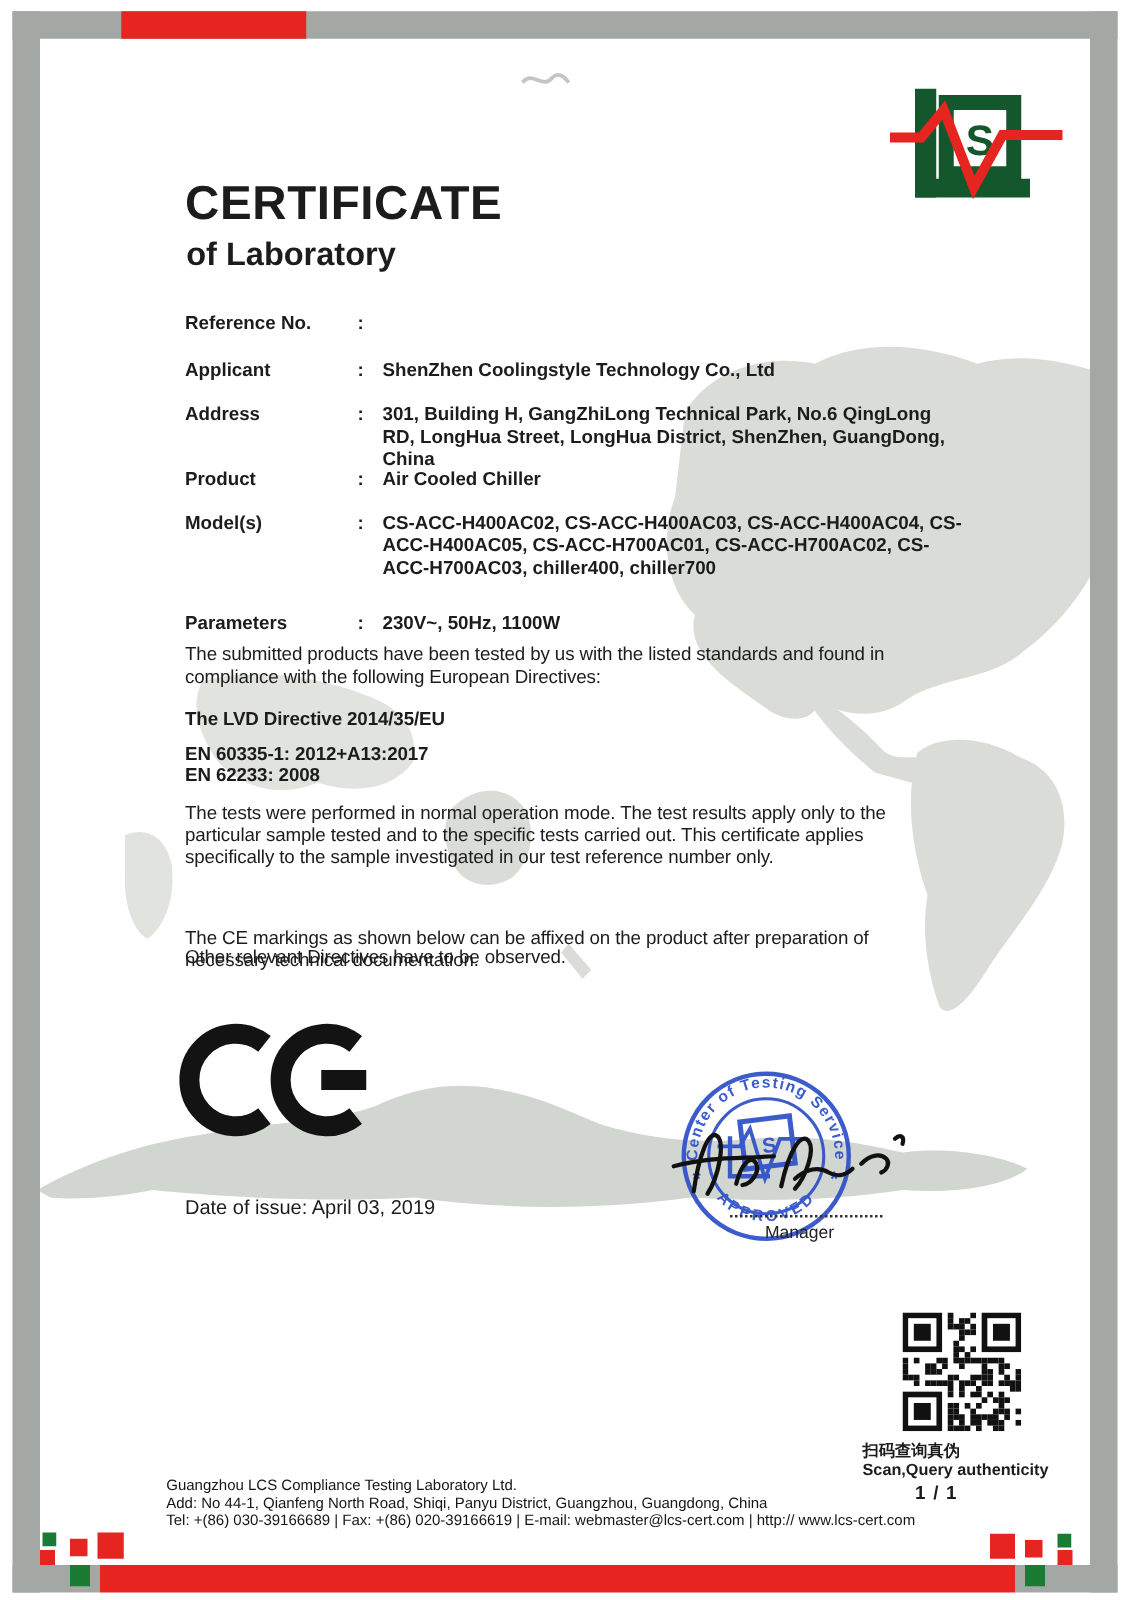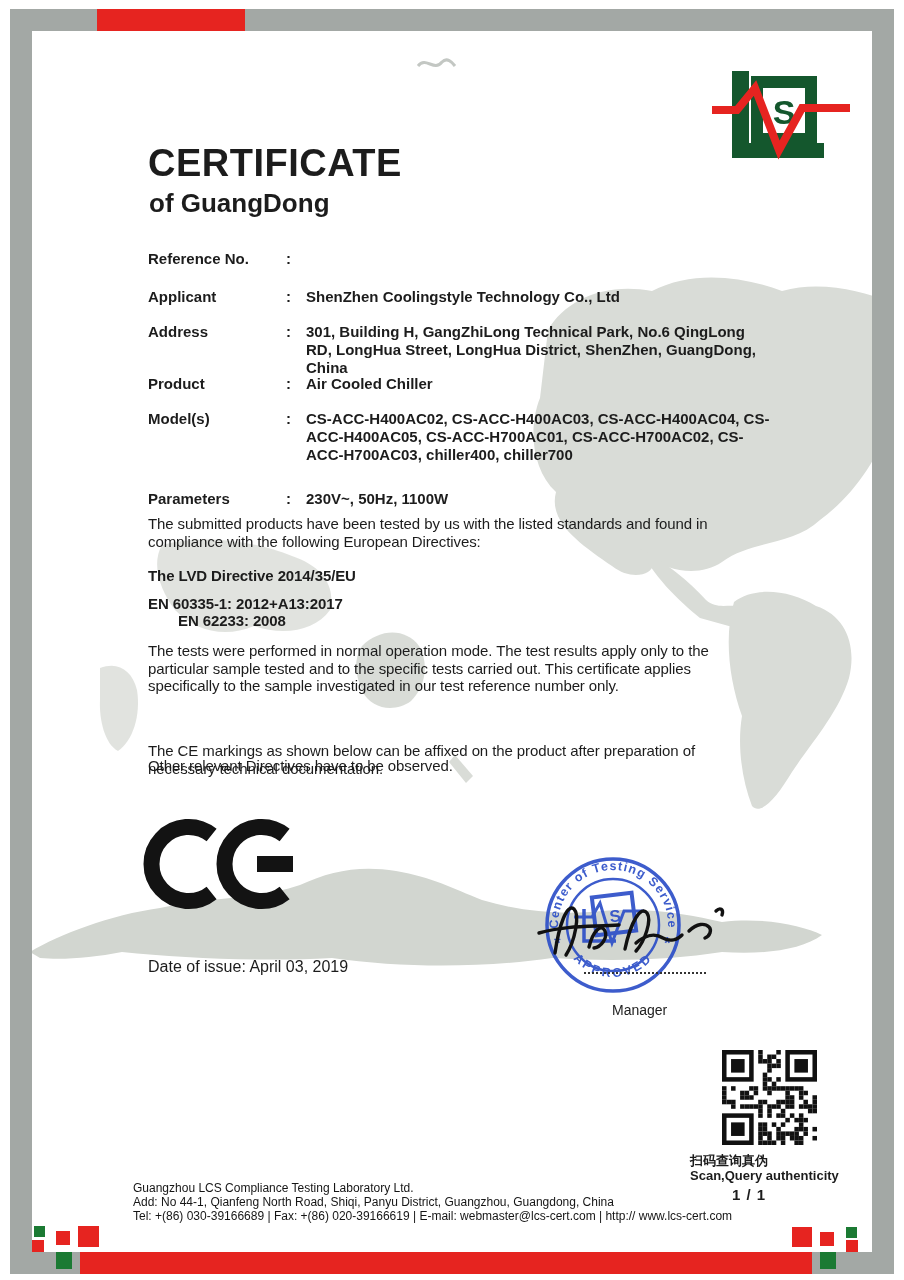--- a/index.html
+++ b/index.html
@@ -23,21 +23,21 @@
   .fieldrow{left:148px;width:640px;display:flex;font-size:15px;font-weight:bold;line-height:18px;}
   .fieldrow .lbl{width:138px;flex:none;}
   .fieldrow .col{width:20px;flex:none;}
   .fieldrow .val{width:468px;}
   .para{left:148px;width:592px;font-size:15px;line-height:17.5px;letter-spacing:-.1px;}
   .bold{font-weight:bold;}
   .date{left:148px;top:958px;font-size:16px;font-weight:normal;}
   .footline{left:133px;font-size:12px;line-height:14px;color:#151515;margin-top:28px;}
   .qrcap{width:160px;text-align:left;font-size:13px;font-weight:bold;}
   .pagenum{left:732px;top:1186px;font-size:15px;font-weight:bold;letter-spacing:1px;}
-  .mgr{left:612px;top:1002px;font-size:14px;color:#222;z-index:5;}
+  .mgr{left:612px;top:977px;font-size:14px;color:#222;z-index:5;}
   .dotline{left:584px;top:972px;width:122px;border-top:2px dotted #333;z-index:5;}
   svg text{font-family:"Liberation Sans","DejaVu Sans",sans-serif;}
 </style>
 </head>
 <body>
 
 <svg id="worldmap" width="904" height="1280" viewBox="0 0 904 1280">
   <g fill="#d9dcd7">
 
     <path d="M548,330 C565,300 605,282 652,291 C692,270 742,276 782,291 C822,280 862,292 889,301 L890,420 C878,462 850,498 820,520 C792,546 752,540 722,562 C700,577 668,572 648,556 C664,570 636,585 612,566 C580,544 548,522 556,492 C532,470 528,428 540,398 Z"></path>
@@ -83,21 +83,21 @@
 <svg class="content" style="left:712px;top:66px;" width="150" height="120" viewBox="0 0 150 120">
   <rect x="20" y="5" width="17" height="87" fill="#14572d"></rect>
   <rect x="20" y="77" width="92" height="15" fill="#14572d"></rect>
   <rect x="39" y="10" width="66" height="69" fill="#14572d"></rect>
   <rect x="51" y="22" width="42" height="45" fill="#ffffff"></rect>
   <text x="72" y="58" text-anchor="middle" font-size="34" font-weight="bold" fill="#14572d">S</text>
   <polyline points="0,44 25,44 43,22 67,84 90,42 138,42" fill="none" stroke="#e62420" stroke-width="8"></polyline>
 </svg>
 
 <div class="content title1">CERTIFICATE</div>
-<div class="content title2">of GuangDong</div>
+<div class="content title2">of Laboratory</div>
 
 <div class="content fieldrow" style="top:250px;">
   <span class="lbl">Reference No.</span>
     <span class="col">:</span>
 </div>
 <div class="content fieldrow" style="top:288px;">
   <span class="lbl">Applicant</span>
     <span class="col">:</span>
     <span class="val">ShenZhen Coolingstyle Technology Co., Ltd</span>
 </div>
@@ -118,21 +118,21 @@
 </div>
 <div class="content fieldrow" style="top:490px;">
   <span class="lbl">Parameters</span>
     <span class="col">:</span>
     <span class="val">230V~, 50Hz, 1100W</span>
 </div>
 
 <div class="content para" style="top:515px;">The submitted products have been tested by us with the listed standards and found in compliance with the following European Directives:</div>
 <div class="content para bold" style="top:567px;">The LVD Directive 2014/35/EU</div>
 <div class="content para bold" style="top:595px;">EN 60335-1: 2012+A13:2017</div>
-<div class="content para bold" style="top:612px;margin-left:30px;">EN 62233: 2008</div>
+<div class="content para bold" style="top:612px;">EN 62233: 2008</div>
 <div class="content para" style="top:642px;">The tests were performed in normal operation mode. The test results apply only to the particular sample tested and to the specific tests carried out. This certificate applies specifically to the sample investigated in our test reference number only.</div>
 <div class="content para" style="top:742px;">The CE markings as shown below can be affixed on the product after preparation of necessary technical documentation.</div>
 <div class="content para" style="top:757px;">Other relevant Directives have to be observed.</div>
 
 <svg class="content" style="left:143px;top:813px;" width="162" height="102" viewBox="0 0 162 102">
   <g stroke="#131313" stroke-width="16" fill="none">
     <path d="M68.6,22.1 A37,37 0 1 0 68.6,79.9"></path>
     <path d="M141.6,22.1 A37,37 0 1 0 141.6,79.9"></path>
     <path d="M114,51 L150,51"></path>
   </g>

